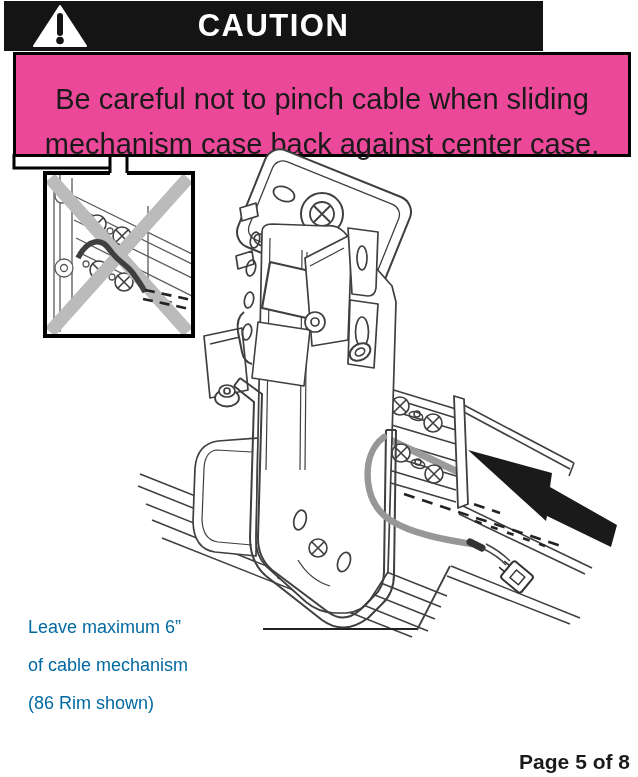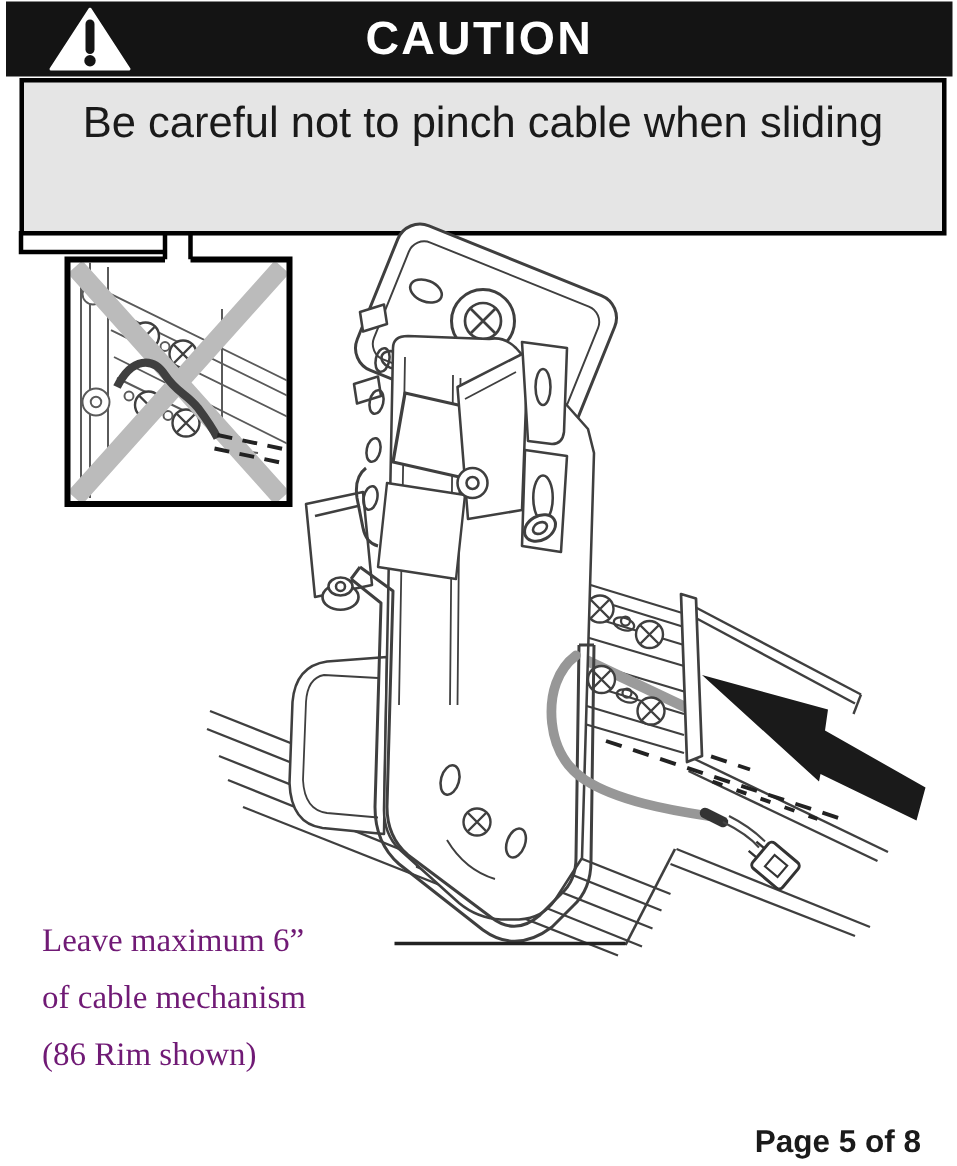--- a/index.html
+++ b/index.html
@@ -1,50 +1,51 @@
 <!DOCTYPE html>
 <html><head>
 <meta charset="utf-8">
 <style>
   html,body{margin:0;padding:0;background:#ffffff;}
   #page{position:relative;width:638px;height:777px;background:#ffffff;overflow:hidden;
         font-family:"Liberation Sans","DejaVu Sans",sans-serif;color:#111;}
   
-  #banner{position:absolute;left:4px;top:1px;width:631px;height:50px;background:#141414;}
+  #banner{position:absolute;left:4px;top:1px;width:539px;height:50px;background:#141414;}
   #banner .title{position:absolute;left:0;top:0;width:100%;height:50px;line-height:50px;
         text-align:center;color:#ffffff;font-size:31px;font-weight:bold;letter-spacing:1.5px;}
   #warn-icon{position:absolute;left:28px;top:4px;}
   
   #caution-box{position:absolute;left:13px;top:52px;width:618px;height:105px;box-sizing:border-box;
-        border:3px solid #000;background:#e5e5e5;text-align:center;padding-top:5px;}
+        border:3px solid #000;background:#ec4899;text-align:center;padding-top:22px;}
   #caution-box .ln{font-size:29px;line-height:45px;color:#1a1a1a;white-space:nowrap;}
   
   #art{position:absolute;left:0;top:0;width:638px;height:777px;}
   
-  #cable-note{position:absolute;left:28px;top:608px;font-size:22px;line-height:38px;color:#701a75;font-family:Liberation Serif, serif;}
+  #cable-note{position:absolute;left:28px;top:608px;font-size:18px;line-height:38px;color:#0369a1;}
   #figure-caption{position:absolute;left:150px;top:719px;width:280px;text-align:center;
         font-size:33px;font-weight:bold;font-style:italic;color:#1a1a1a;letter-spacing:-1px;}
-  #page-footer{position:absolute;right:24px;top:750px;font-size:21px;font-weight:bold;color:#1a1a1a;}
+  #page-footer{position:absolute;right:8px;top:750px;font-size:21px;font-weight:bold;color:#1a1a1a;}
 </style>
 </head>
 <body>
 
 <div id="page">
 
   <div id="banner">
     <svg id="warn-icon" width="56" height="44" viewBox="0 0 56 44">
       <polygon points="28,1 54,41 2,41" fill="#ffffff" stroke="#ffffff" stroke-width="2" stroke-linejoin="round"></polygon>
       <path d="M28,11 L28,28" stroke="#141414" stroke-width="6" stroke-linecap="round"></path>
       <circle cx="28" cy="35.5" r="3.8" fill="#141414"></circle>
     </svg>
     <div class="title">CAUTION</div>
   </div>
 
   <div id="caution-box">
     <div class="ln">Be careful not to pinch cable when sliding</div>
+    <div class="ln">mechanism case back against center case.</div>
   </div>
 
   <svg id="art" viewBox="0 0 638 777">
     <defs>
       <g id="ph">
         <circle r="9" fill="#ffffff" stroke="#3f3f3f" stroke-width="1.6"></circle>
         <path d="M-6,-6 L6,6 M-6,6 L6,-6" stroke="#3f3f3f" stroke-width="1.6" fill="none"></path>
       </g>
       <clipPath id="insetClip">
           <rect x="47" y="175" width="144" height="159"></rect>

